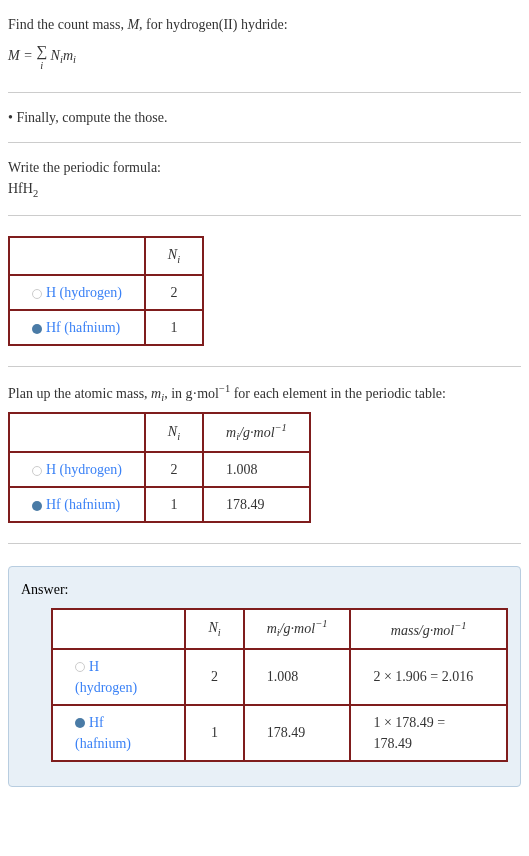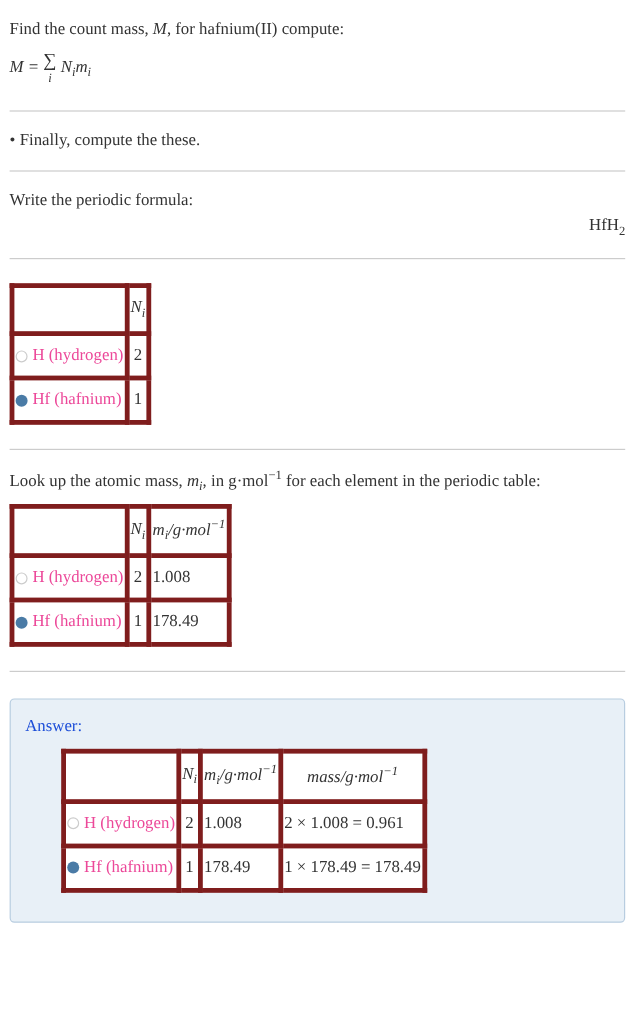--- a/index.html
+++ b/index.html
@@ -37,35 +37,35 @@
       vertical-align: super;
     }
     .sigma {
       font-size: 1.1em;
     }
     table {
       border-collapse: collapse;
       margin: 6px 0;
     }
     th, td {
-      border: 4px solid #7f1d1d;
-      padding: 6px 1px;
+      border: 2px solid #7f1d1d;
+      padding: 6px 22px;
       text-align: left;
       background: #fff;
     }
     th {
       font-weight: normal;
       font-style: italic;
       text-align: center;
     }
     td.num {
       text-align: center;
     }
     .element-cell {
-      color: #ec4899;
+      color: #3b82f6;
     }
     .circle {
       display: inline-block;
       width: 10px;
       height: 10px;
       border-radius: 50%;
       margin-right: 4px;
       vertical-align: middle;
     }
     .circle-h {
@@ -76,52 +76,51 @@
       background: #4a7ba6;
     }
     .answer-box {
       background: #e8f0f7;
       border: 1px solid #b8cde0;
       border-radius: 4px;
       padding: 12px;
       margin-top: 8px;
     }
     .answer-label {
-      color: #1d4ed8;
+      color: #000000;
       margin-bottom: 8px;
     }
     .answer-box table {
       margin-left: 30px;
     }
     .final-eq {
       margin-left: 30px;
       margin-top: 12px;
       font-style: italic;
     }
     .chem-formula {
       font-family: Georgia, serif;
-      text-align: right;
     }
   </style>
 </head>
 <body>
 
 <div class="section">
   <div>
-    <span>Find the count mass, </span><span class="formula">M</span><span>, for hafnium(II) compute:</span>
+    <span>Find the count mass, </span><span class="formula">M</span><span>, for hydrogen(II) hydride:</span>
   </div>
   <div class="formula">
     <span>M</span><span> = </span><span style="display:inline-block; vertical-align:middle; text-align:center;"><span class="sigma">∑</span><br><span class="sub" style="display:block; margin-top:-4px;">i</span></span> <span>N</span><span class="sub">i</span><span>m</span><span class="sub">i</span>
   </div>
 </div>
 
 <hr class="divider">
 
 <div class="section">
-  <div>• Finally, compute the these.</div>
+  <div>• Finally, compute the those.</div>
 </div>
 
 <hr class="divider">
 
 <div class="section">
   <div>Write the periodic formula:</div>
   <div class="chem-formula">
     <span>HfH</span><span class="sub">2</span>
   </div>
 </div>
@@ -144,21 +143,21 @@
       <td class="num">1</td>
     </tr>
   </tbody>
     </table>
 </div>
 
 <hr class="divider">
 
 <div class="section">
   <div>
-    <span>Look up the atomic mass, </span><span class="formula">m</span><span class="sub formula">i</span><span>, in g·mol</span><span class="sup">−1</span><span> for each element in the periodic table:</span>
+    <span>Plan up the atomic mass, </span><span class="formula">m</span><span class="sub formula">i</span><span>, in g·mol</span><span class="sup">−1</span><span> for each element in the periodic table:</span>
   </div>
   <table>
     <tbody>
         <tr>
       <th></th>
       <th><span>N</span><span class="sub">i</span></th>
       <th><span>m</span><span class="sub">i</span><span>/g·mol</span><span class="sup">−1</span></th>
     </tr>
     <tr>
       <td class="element-cell"><span class="circle circle-h"></span><span>H (hydrogen)</span></td>
@@ -185,21 +184,21 @@
           <tr>
         <th></th>
         <th><span>N</span><span class="sub">i</span></th>
         <th><span>m</span><span class="sub">i</span><span>/g·mol</span><span class="sup">−1</span></th>
         <th><span>mass/g·mol</span><span class="sup">−1</span></th>
       </tr>
       <tr>
         <td class="element-cell"><span class="circle circle-h"></span><span>H (hydrogen)</span></td>
         <td class="num">2</td>
         <td>1.008</td>
-        <td>2 × 1.008 = 0.961</td>
+        <td>2 × 1.906 = 2.016</td>
       </tr>
       <tr>
         <td class="element-cell"><span class="circle circle-hf"></span><span>Hf (hafnium)</span></td>
         <td class="num">1</td>
         <td>178.49</td>
         <td>1 × 178.49 = 178.49</td>
       </tr>
     </tbody>
       </table>
     <div class="final-eq">

